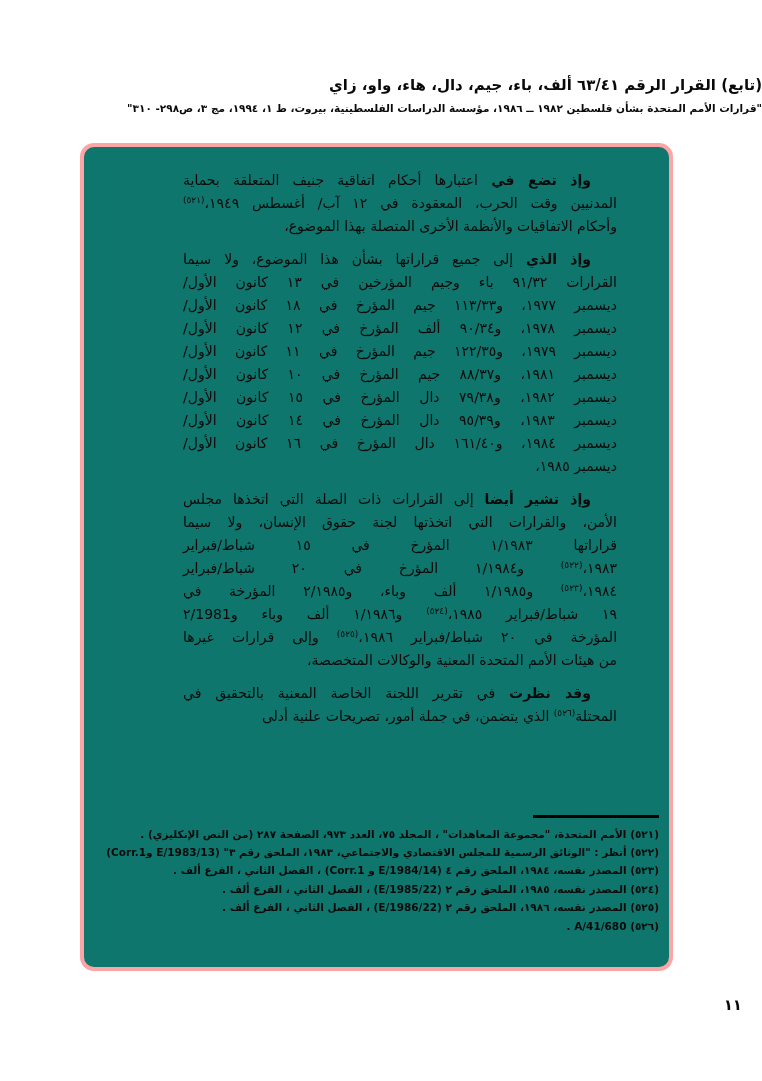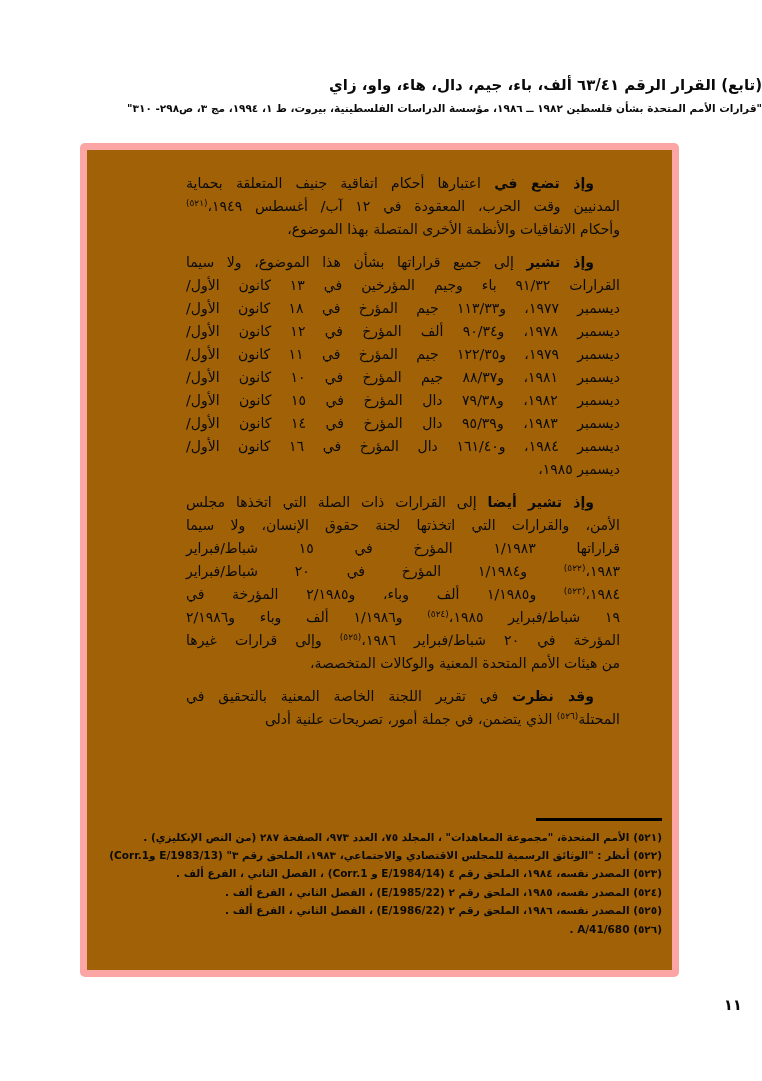--- a/index.html
+++ b/index.html
@@ -7,21 +7,21 @@
     position:relative; width:762px; height:1081px; background:#ffffff;
     font-family:"DejaVu Sans", sans-serif; color:#0a0a0a; overflow:hidden;
   }
   
   .header { position:absolute; top:76px; left:0; right:0; direction:rtl; }
   .header-line1 { font-size:15px; font-weight:bold; letter-spacing:0; }
   .header-line2 { font-size:10.5px; font-weight:bold; margin-top:8px; }
   
   .green-box {
     position:absolute; left:80px; top:143px; width:585px; height:820px;
-    border:7px solid #fca5a5; border-radius:5px; background:#a16207;
+    border:4px solid #fca5a5; border-radius:14px; background:#0f766e;
   }
   
   .body-text {
     position:absolute; top:22px; right:52px; width:434px;
     direction:rtl; text-align:justify; font-size:14px; line-height:23px;
   }
   .para { margin:0 0 10px 0; }
   .para:last-child { margin-bottom:10px; }
   .line { text-align-last:justify; }
   .line.first { padding-right:26px; }
@@ -57,39 +57,39 @@
 
     <div class="body-text">
 
       <div class="para">
         <div class="line first"><span class="lead">وإذ تضع في</span> <span>اعتبارها أحكام اتفاقية جنيف المتعلقة بحماية</span></div>
         <div class="line"><span>المدنيين وقت الحرب، المعقودة في ١٢ آب/ أغسطس ١٩٤٩،</span><sup class="ref">(٥٢١)</sup></div>
         <div class="line last"><span>وأحكام الاتفاقيات والأنظمة الأخرى المتصلة بهذا الموضوع،</span></div>
       </div>
 
       <div class="para">
-        <div class="line first"><span class="lead">وإذ تشير</span> <span>إلى جميع قراراتها بشأن هذا الموضوع، ولا سيما</span></div>
+        <div class="line first"><span class="lead">وإذ الذي</span> <span>إلى جميع قراراتها بشأن هذا الموضوع، ولا سيما</span></div>
         <div class="line">القرارات ٩١/٣٢ باء وجيم المؤرخين في ١٣ كانون الأول/</div>
         <div class="line">ديسمبر ١٩٧٧، و١١٣/٣٣ جيم المؤرخ في ١٨ كانون الأول/</div>
         <div class="line">ديسمبر ١٩٧٨، و٩٠/٣٤ ألف المؤرخ في ١٢ كانون الأول/</div>
         <div class="line">ديسمبر ١٩٧٩، و١٢٢/٣٥ جيم المؤرخ في ١١ كانون الأول/</div>
         <div class="line">ديسمبر ١٩٨١، و٨٨/٣٧ جيم المؤرخ في ١٠ كانون الأول/</div>
         <div class="line">ديسمبر ١٩٨٢، و٧٩/٣٨ دال المؤرخ في ١٥ كانون الأول/</div>
         <div class="line">ديسمبر ١٩٨٣، و٩٥/٣٩ دال المؤرخ في ١٤ كانون الأول/</div>
         <div class="line">ديسمبر ١٩٨٤، و١٦١/٤٠ دال المؤرخ في ١٦ كانون الأول/</div>
         <div class="line last">ديسمبر ١٩٨٥،</div>
       </div>
 
       <div class="para">
         <div class="line first"><span class="lead">وإذ تشير أيضا</span> <span>إلى القرارات ذات الصلة التي اتخذها مجلس</span></div>
         <div class="line">الأمن، والقرارات التي اتخذتها لجنة حقوق الإنسان، ولا سيما</div>
         <div class="line">قراراتها ١/١٩٨٣ المؤرخ في ١٥ شباط/فبراير</div>
         <div class="line"><span>١٩٨٣،</span><sup class="ref">(٥٢٢)</sup> <span>و١/١٩٨٤ المؤرخ في ٢٠ شباط/فبراير</span></div>
         <div class="line"><span>١٩٨٤،</span><sup class="ref">(٥٢٣)</sup> <span>و١/١٩٨٥ ألف وباء، و٢/١٩٨٥ المؤرخة في</span></div>
-        <div class="line"><span>١٩ شباط/فبراير ١٩٨٥،</span><sup class="ref">(٥٢٤)</sup> <span>و١/١٩٨٦ ألف وباء و٢/١٩٨٦</span></div>
+        <div class="line"><span>١٩ شباط/فبراير ١٩٨٥،</span><sup class="ref">(٥٢٤)</sup> <span>و١/١٩٨٦ ألف وباء و٢/1981</span></div>
         <div class="line"><span>المؤرخة في ٢٠ شباط/فبراير ١٩٨٦،</span><sup class="ref">(٥٢٥)</sup> <span>وإلى قرارات غيرها</span></div>
         <div class="line last">من هيئات الأمم المتحدة المعنية والوكالات المتخصصة،</div>
       </div>
 
       <div class="para">
         <div class="line first"><span class="lead">وقد نظرت</span> <span>في تقرير اللجنة الخاصة المعنية بالتحقيق في</span></div>
         <div class="line last"><span>المحتلة</span><sup class="ref">(٥٢٦)</sup> <span>الذي يتضمن، في جملة أمور، تصريحات علنية أدلى</span></div>
       </div>
 
     </div>

